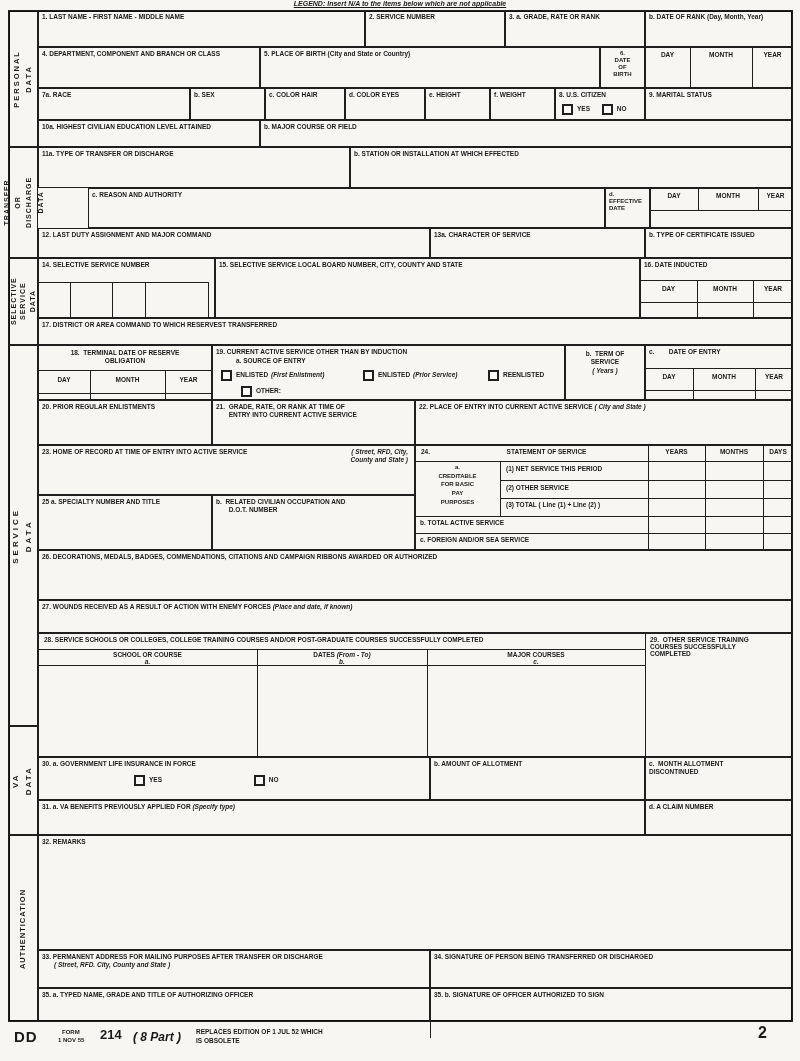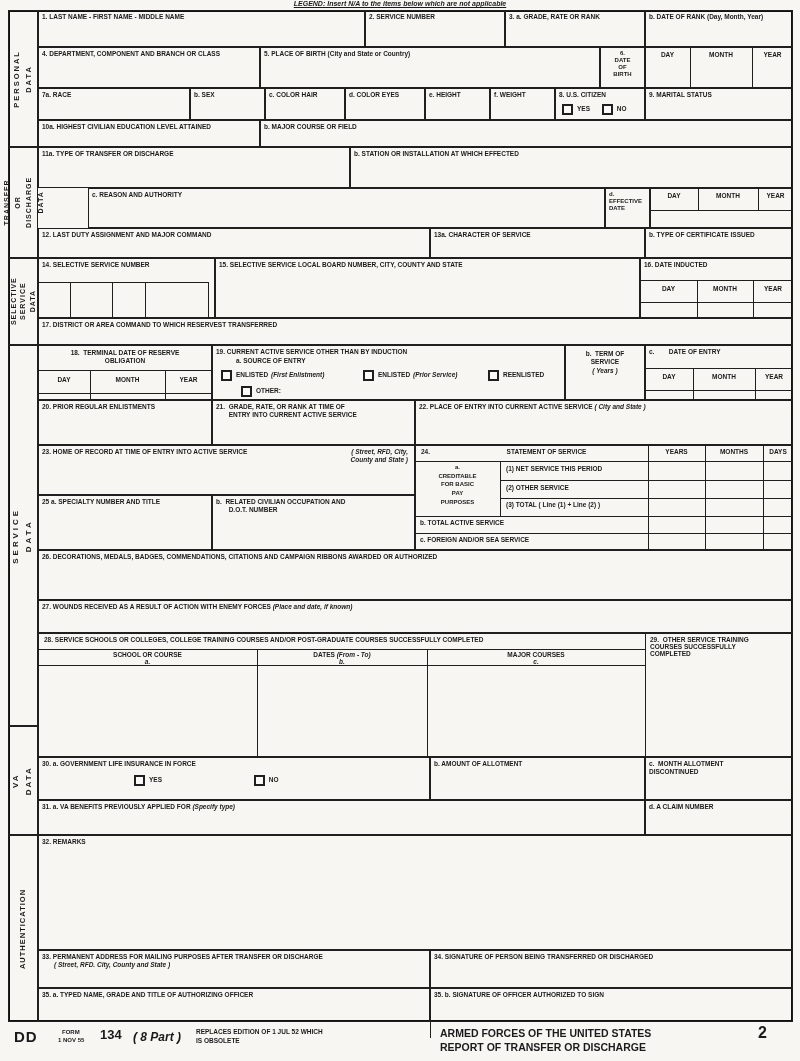--- a/index.html
+++ b/index.html
@@ -235,22 +235,20 @@
     <span>33.  PERMANENT ADDRESS FOR MAILING PURPOSES AFTER TRANSFER OR DISCHARGE</span>
     <div class="it" style="margin-left:12px;">( Street, RFD. City, County and State )</div>
   </div>
   <div class="cell" style="left:430px;top:950px;width:363px;height:38px;"><span>34.  SIGNATURE OF PERSON BEING TRANSFERRED OR DISCHARGED</span></div>
   <div class="cell" style="left:38px;top:988px;width:392px;height:34px;"><span>35.  a.  TYPED NAME, GRADE AND TITLE OF AUTHORIZING OFFICER</span></div>
   <div class="cell" style="left:430px;top:988px;width:363px;height:34px;"><span>35.  b.  SIGNATURE OF OFFICER AUTHORIZED TO SIGN</span></div>
 
   <div class="ftext" style="left:14px;top:1028px;font-size:15px;letter-spacing:1px;">DD</div>
   <div class="ftext" style="left:62px;top:1029px;font-size:6px;">FORM</div>
   <div class="ftext" style="left:58px;top:1037px;font-size:6px;">1 NOV 55</div>
-  <div class="ftext" style="left:100px;top:1027px;font-size:13px;">134</div>
+  <div class="ftext" style="left:100px;top:1027px;font-size:13px;">214</div>
   <div class="ftext it" style="left:133px;top:1030px;font-size:12px;">( 8 Part )</div>
   <div class="ftext pre" style="left:196px;top:1028px;font-size:6.5px;line-height:1.35;">REPLACES EDITION OF 1 JUL 52 WHICH
 IS OBSOLETE</div>
   <div class="vl" style="left:430px;top:1022px;height:16px;"></div>
-  <div class="ftext pre" style="left:440px;top:1026px;font-size:10.5px;line-height:1.35;">ARMED FORCES OF THE UNITED STATES
-REPORT OF TRANSFER OR DISCHARGE</div>
   <div class="ftext" style="left:758px;top:1024px;font-size:16px;">2</div>
 
 </div>
 
 </body></html>

